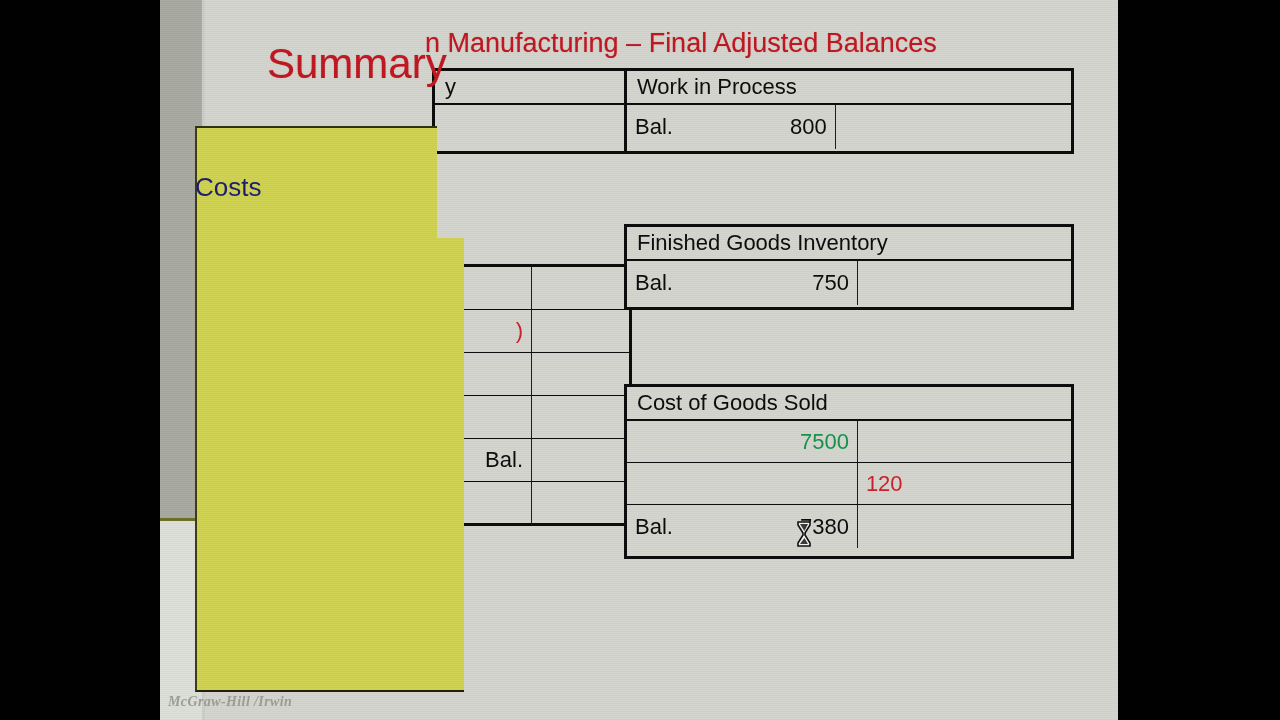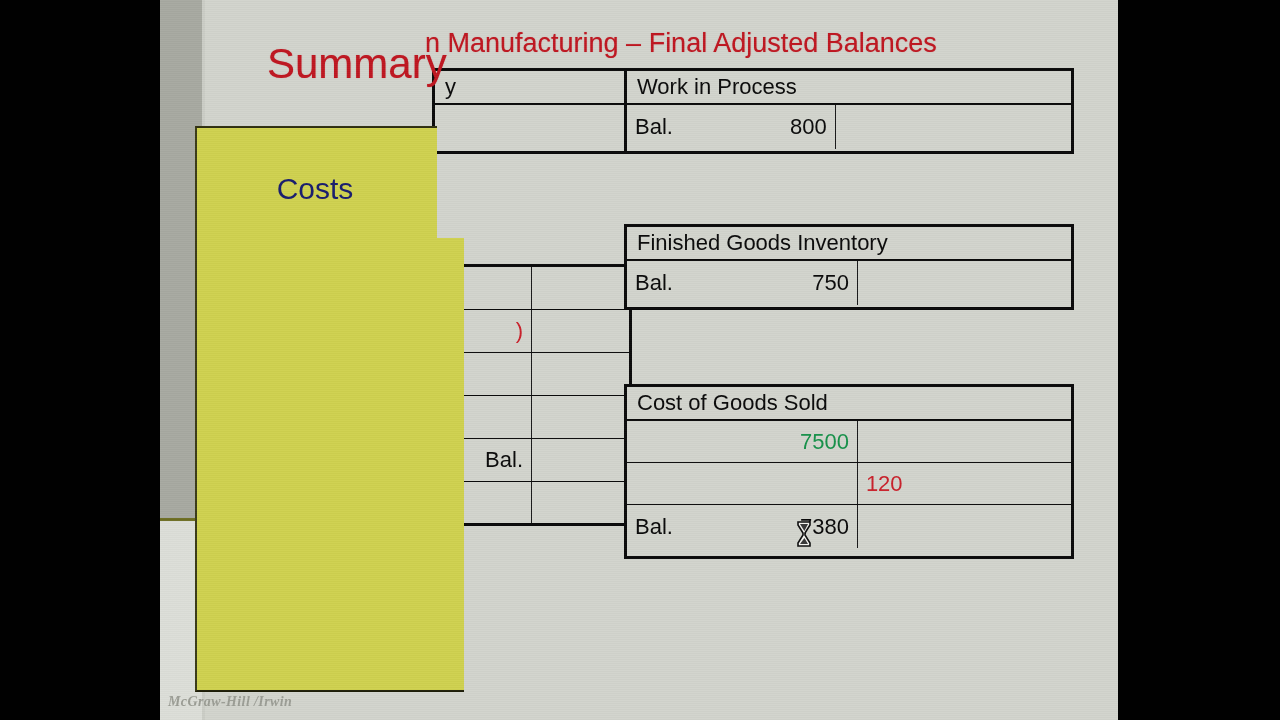--- a/index.html
+++ b/index.html
@@ -162,23 +162,23 @@
     left: 0; top: 112px;
     width: 267px; height: 452px;
     background: #cfd14f;
     border-left: 2px solid #3a3a18;
     border-bottom: 2px solid #1e1e08;
   }
   #overlay-label {
     position: absolute;
     left: 0; top: 46px;
     width: 240px;
-    text-align: center;
+    text-align: left;
     color: #1b1f6e;
-    font-size: 30px;
+    font-size: 26px;
     z-index: 4;
   }
 
   
   #footer-logo {
     position: absolute;
     left: 8px; top: 694px;
     color: #9b9d95;
     font-family: "Liberation Serif", serif;
     font-style: italic;

